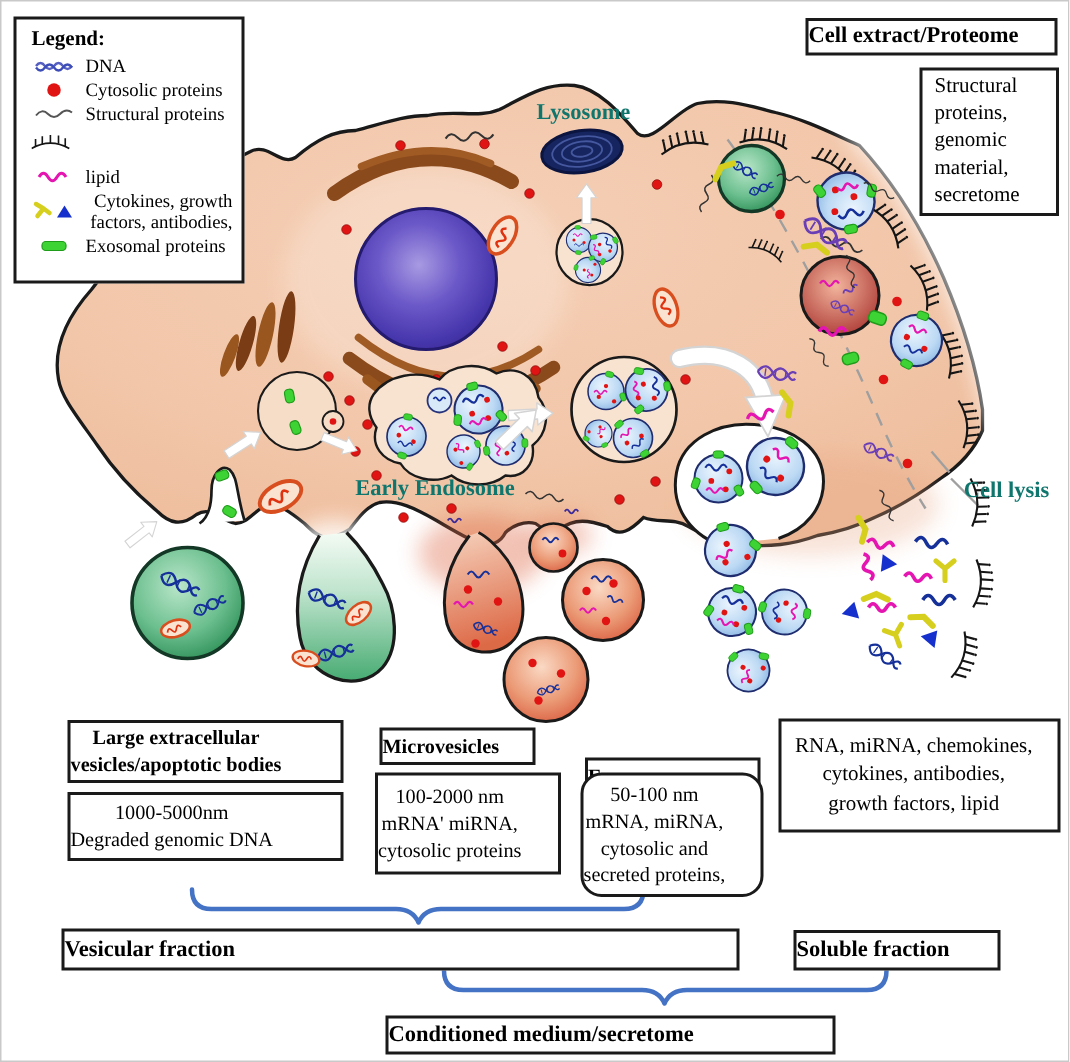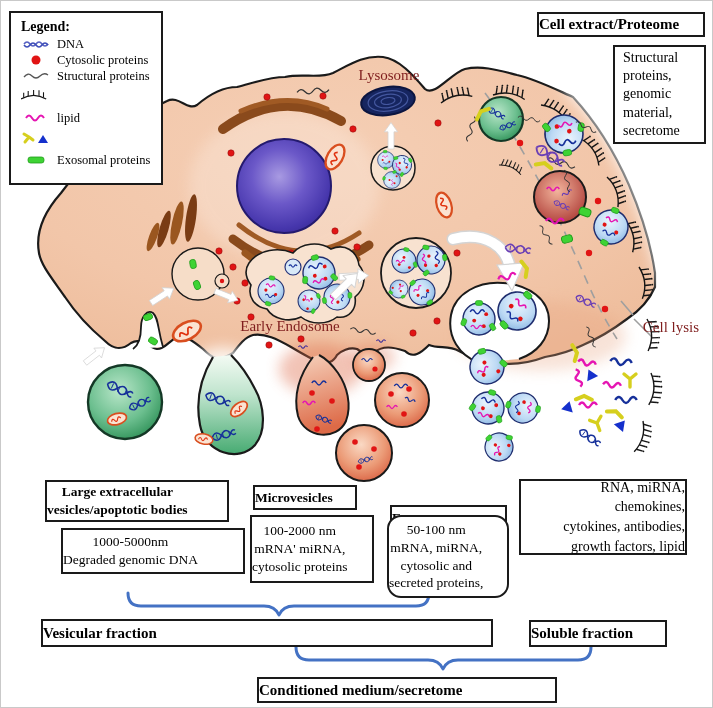--- a/index.html
+++ b/index.html
@@ -3,21 +3,21 @@
 <meta charset="utf-8">
 <style>
   html,body{margin:0;padding:0;background:#fff;}
   .stage{position:relative;width:713px;height:708px;background:#fff;overflow:hidden;
          font-family:"Liberation Serif","DejaVu Serif",serif;box-sizing:border-box;border:1px solid #c9c9c9;}
   svg.art{position:absolute;left:0;top:0;}
   .abs{position:absolute;box-sizing:border-box;}
   .box{background:#fff;border:2px solid var(--box-border,#1a1a1a);display:flex;align-items:center;text-align:center;}
   .bold{font-weight:bold;}
   .pre{white-space:pre-line;}
-  .lbl{color:#7f1d1d;text-align:center;}
+  .lbl{color:#0f766e;text-align:center;font-weight:bold;}
   .legend{background:#fff;border:2px solid #1a1a1a;padding:6px 6px 16px 10px;}
   .legend-title{font-weight:bold;font-size:14px;margin-bottom:2px;}
   .lrow{display:flex;align-items:center;gap:6px;font-size:12.5px;line-height:1.12;margin-top:2px;text-align:right;}
   .lrow .ic{flex:0 0 30px;display:flex;justify-content:center;}
 </style>
 </head>
 <body>
 
 <div class="stage">
 
@@ -464,20 +464,21 @@
         </span>
     <span>lipid</span>
   </div>
   <div class="lrow">
     <span class="ic">
       <svg width="30" height="24" viewBox="0 0 30 24">
             <path d="M8,10 L12,13 M8,10 L3,7 M8,10 L4,15" fill="none" stroke="#d6cf1e" stroke-width="3" stroke-linecap="round"></path>
             <polygon points="17,16 27,16 22,8" fill="#1530cc"></polygon>
           </svg>
         </span>
+    <span>Cytokines, growth factors, antibodies,</span>
   </div>
   <div class="lrow">
     <span class="ic">
       <svg width="28" height="12" viewBox="0 0 28 12">
             <rect x="6" y="3" width="16" height="6" rx="2.5" fill="#3ed334" stroke="#1f9c1a" stroke-width="0.8"></rect>
           </svg>
         </span>
     <span>Exosomal proteins</span>
   </div>
 </div>
@@ -494,21 +495,21 @@
 </div>
 
 <div class="abs lbl" style="left:342px;top:66px;width:92px;font-size:15px;">Lysosome</div>
 <div class="abs lbl" style="left:234px;top:317px;width:110px;font-size:15px;">Early Endosome</div>
 <div class="abs lbl" style="left:634px;top:318px;width:72px;font-size:15px;">Cell lysis</div>
 
 <div class="abs box bold pre" style="left:44px;top:479px;width:184px;height:42px;font-size:13.5px;line-height:1.3;">
   <span>Large extracellular
 vesicles/apoptotic bodies</span>
 </div>
-<div class="abs box pre" style="left:44px;top:527px;width:184px;height:46px;font-size:13.5px;line-height:1.35;margin-left:16px;">
+<div class="abs box pre" style="left:44px;top:527px;width:184px;height:46px;font-size:13.5px;line-height:1.35;">
   <span>1000-5000nm
 Degraded genomic DNA</span>
 </div>
 
 <div class="abs box bold" style="left:252px;top:484px;width:104px;height:25px;font-size:13.5px;">
   <span>Microvesicles</span>
 </div>
 <div class="abs box pre" style="left:249px;top:514px;width:124px;height:68px;font-size:13.5px;line-height:1.35;">
   <span>100-2000 nm
 mRNA' miRNA,
@@ -518,21 +519,21 @@
 <div class="abs box bold" style="left:389px;top:504px;width:117px;height:25px;font-size:13.5px;">
   <span>Exosomes</span>
 </div>
 <div class="abs box pre" style="left:386px;top:514px;width:122px;height:83px;font-size:13.5px;line-height:1.32;border-radius:14px;">
   <span>50-100 nm
 mRNA, miRNA,
 cytosolic and
 secreted proteins,</span>
 </div>
 
-<div class="abs box pre" style="left:518px;top:478px;width:168px;height:76px;font-size:14px;line-height:1.4;justify-content:flex-start;text-align:right;padding-left:9px;">
+<div class="abs box pre" style="left:518px;top:478px;width:188px;height:76px;font-size:14px;line-height:1.4;justify-content:flex-start;text-align:center;padding-left:9px;">
   <span>RNA, miRNA, chemokines,
 cytokines,  antibodies,
 growth factors, lipid</span>
 </div>
 
 <div class="abs box bold" style="left:40px;top:618px;width:452px;height:28px;font-size:15px;">
   <span>Vesicular fraction</span>
 </div>
 <div class="abs box bold" style="left:528px;top:619px;width:138px;height:27px;font-size:15px;">
   <span>Soluble fraction</span>

